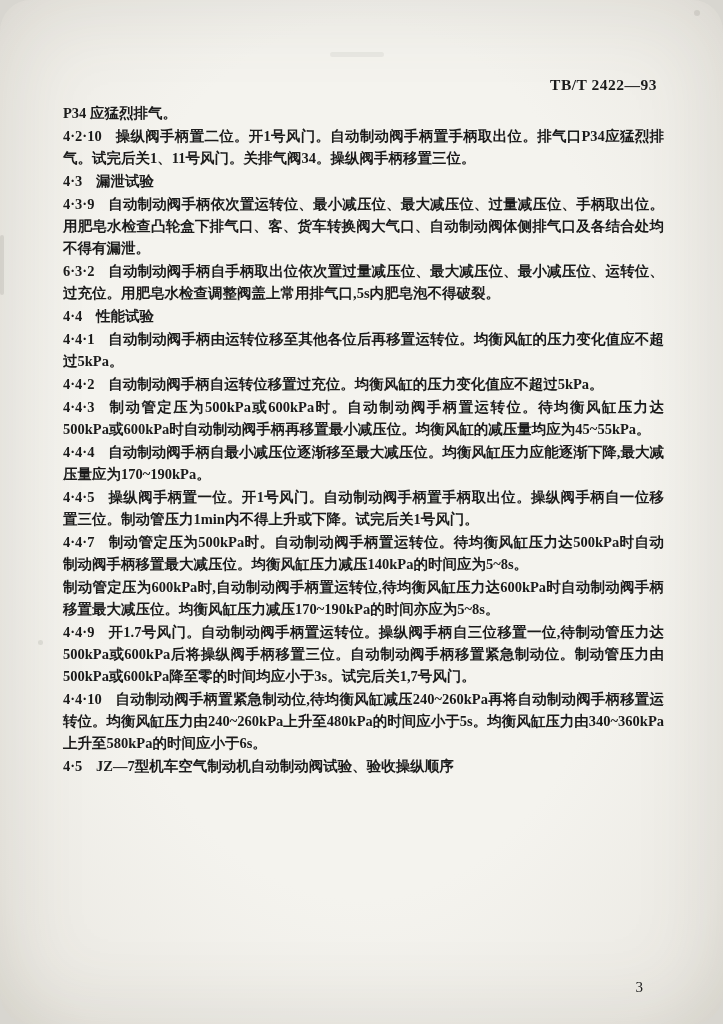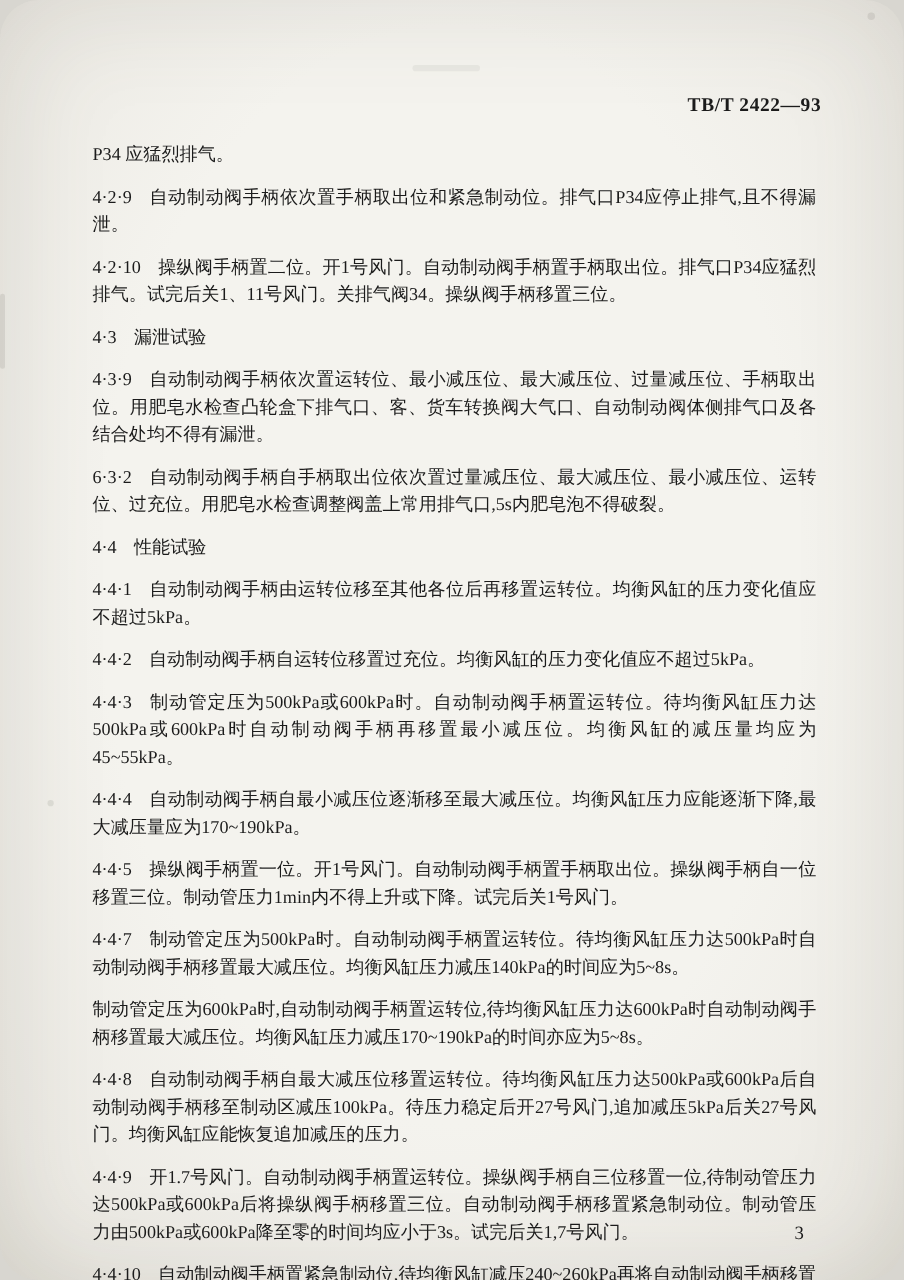--- a/index.html
+++ b/index.html
@@ -35,21 +35,21 @@
     letter-spacing: 0.5px;
   }
   .body-text {
     position: absolute;
     left: 62px; right: 58px; top: 101px;
     font-size: 14.5px;
     line-height: 22px;
     text-align: justify;
     text-justify: inter-ideograph;
   }
-  .para { margin: 12px; }
+  .para { margin: 1px; font-weight: bold; }
   .para.indent { text-indent: 2em; }
   .pnum { margin-right: 0.95em; white-space: nowrap; }
   .pnum:empty { display: none; margin-right: 0; }
   .page-number {
     position: absolute;
     right: 80px; bottom: 28px;
     font-size: 15px;
   }
 </style>
 </head>
@@ -59,34 +59,32 @@
 
   <div class="speck s1"></div>
   <div class="speck s2"></div>
   <div class="speck s3"></div>
   <div class="speck s4"></div>
 
   <div class="doc-header">TB/T 2422—93</div>
 
   <div class="body-text">
     <p class="para"><span class="ptext">P34 应猛烈排气。</span></p>
-    <p class="para"><span class="pnum">4·2·9</span><span class="ptext">自动制动阀手柄依次置手柄取出位和紧急制动位。排气口P34应停止排气,且不得漏泄。</span></p>
     <p class="para"><span class="pnum">4·2·10</span><span class="ptext">操纵阀手柄置二位。开1号风门。自动制动阀手柄置手柄取出位。排气口P34应猛烈排气。试完后关1、11号风门。关排气阀34。操纵阀手柄移置三位。</span></p>
     <p class="para"><span class="pnum">4·3</span><span class="ptext">漏泄试验</span></p>
     <p class="para"><span class="pnum">4·3·9</span><span class="ptext">自动制动阀手柄依次置运转位、最小减压位、最大减压位、过量减压位、手柄取出位。用肥皂水检查凸轮盒下排气口、客、货车转换阀大气口、自动制动阀体侧排气口及各结合处均不得有漏泄。</span></p>
     <p class="para"><span class="pnum">6·3·2</span><span class="ptext">自动制动阀手柄自手柄取出位依次置过量减压位、最大减压位、最小减压位、运转位、过充位。用肥皂水检查调整阀盖上常用排气口,5s内肥皂泡不得破裂。</span></p>
     <p class="para"><span class="pnum">4·4</span><span class="ptext">性能试验</span></p>
     <p class="para"><span class="pnum">4·4·1</span><span class="ptext">自动制动阀手柄由运转位移至其他各位后再移置运转位。均衡风缸的压力变化值应不超过5kPa。</span></p>
     <p class="para"><span class="pnum">4·4·2</span><span class="ptext">自动制动阀手柄自运转位移置过充位。均衡风缸的压力变化值应不超过5kPa。</span></p>
     <p class="para"><span class="pnum">4·4·3</span><span class="ptext">制动管定压为500kPa或600kPa时。自动制动阀手柄置运转位。待均衡风缸压力达500kPa或600kPa时自动制动阀手柄再移置最小减压位。均衡风缸的减压量均应为45~55kPa。</span></p>
     <p class="para"><span class="pnum">4·4·4</span><span class="ptext">自动制动阀手柄自最小减压位逐渐移至最大减压位。均衡风缸压力应能逐渐下降,最大减压量应为170~190kPa。</span></p>
     <p class="para"><span class="pnum">4·4·5</span><span class="ptext">操纵阀手柄置一位。开1号风门。自动制动阀手柄置手柄取出位。操纵阀手柄自一位移置三位。制动管压力1min内不得上升或下降。试完后关1号风门。</span></p>
     <p class="para"><span class="pnum">4·4·7</span><span class="ptext">制动管定压为500kPa时。自动制动阀手柄置运转位。待均衡风缸压力达500kPa时自动制动阀手柄移置最大减压位。均衡风缸压力减压140kPa的时间应为5~8s。</span></p>
     <p class="para"><span class="ptext">制动管定压为600kPa时,自动制动阀手柄置运转位,待均衡风缸压力达600kPa时自动制动阀手柄移置最大减压位。均衡风缸压力减压170~190kPa的时间亦应为5~8s。</span></p>
-    <p class="para"><span class="pnum">4·4·8</span><span class="ptext">自动制动阀手柄自最大减压位移置运转位。待均衡风缸压力达500kPa或600kPa后自动制动阀手柄移至制动区减压100kPa。待压力稳定后开27号风门,追加减压5kPa后关27号风门。均衡风缸应能恢复追加减压的压力。</span></p>
     <p class="para"><span class="pnum">4·4·9</span><span class="ptext">开1.7号风门。自动制动阀手柄置运转位。操纵阀手柄自三位移置一位,待制动管压力达500kPa或600kPa后将操纵阀手柄移置三位。自动制动阀手柄移置紧急制动位。制动管压力由500kPa或600kPa降至零的时间均应小于3s。试完后关1,7号风门。</span></p>
     <p class="para"><span class="pnum">4·4·10</span><span class="ptext">自动制动阀手柄置紧急制动位,待均衡风缸减压240~260kPa再将自动制动阀手柄移置运转位。均衡风缸压力由240~260kPa上升至480kPa的时间应小于5s。均衡风缸压力由340~360kPa上升至580kPa的时间应小于6s。</span></p>
     <p class="para"><span class="pnum">4·5</span><span class="ptext">JZ—7型机车空气制动机自动制动阀试验、验收操纵顺序</span></p>
   </div>
 
   <div class="page-number">3</div>
 
 </div>
 
 </body></html>

